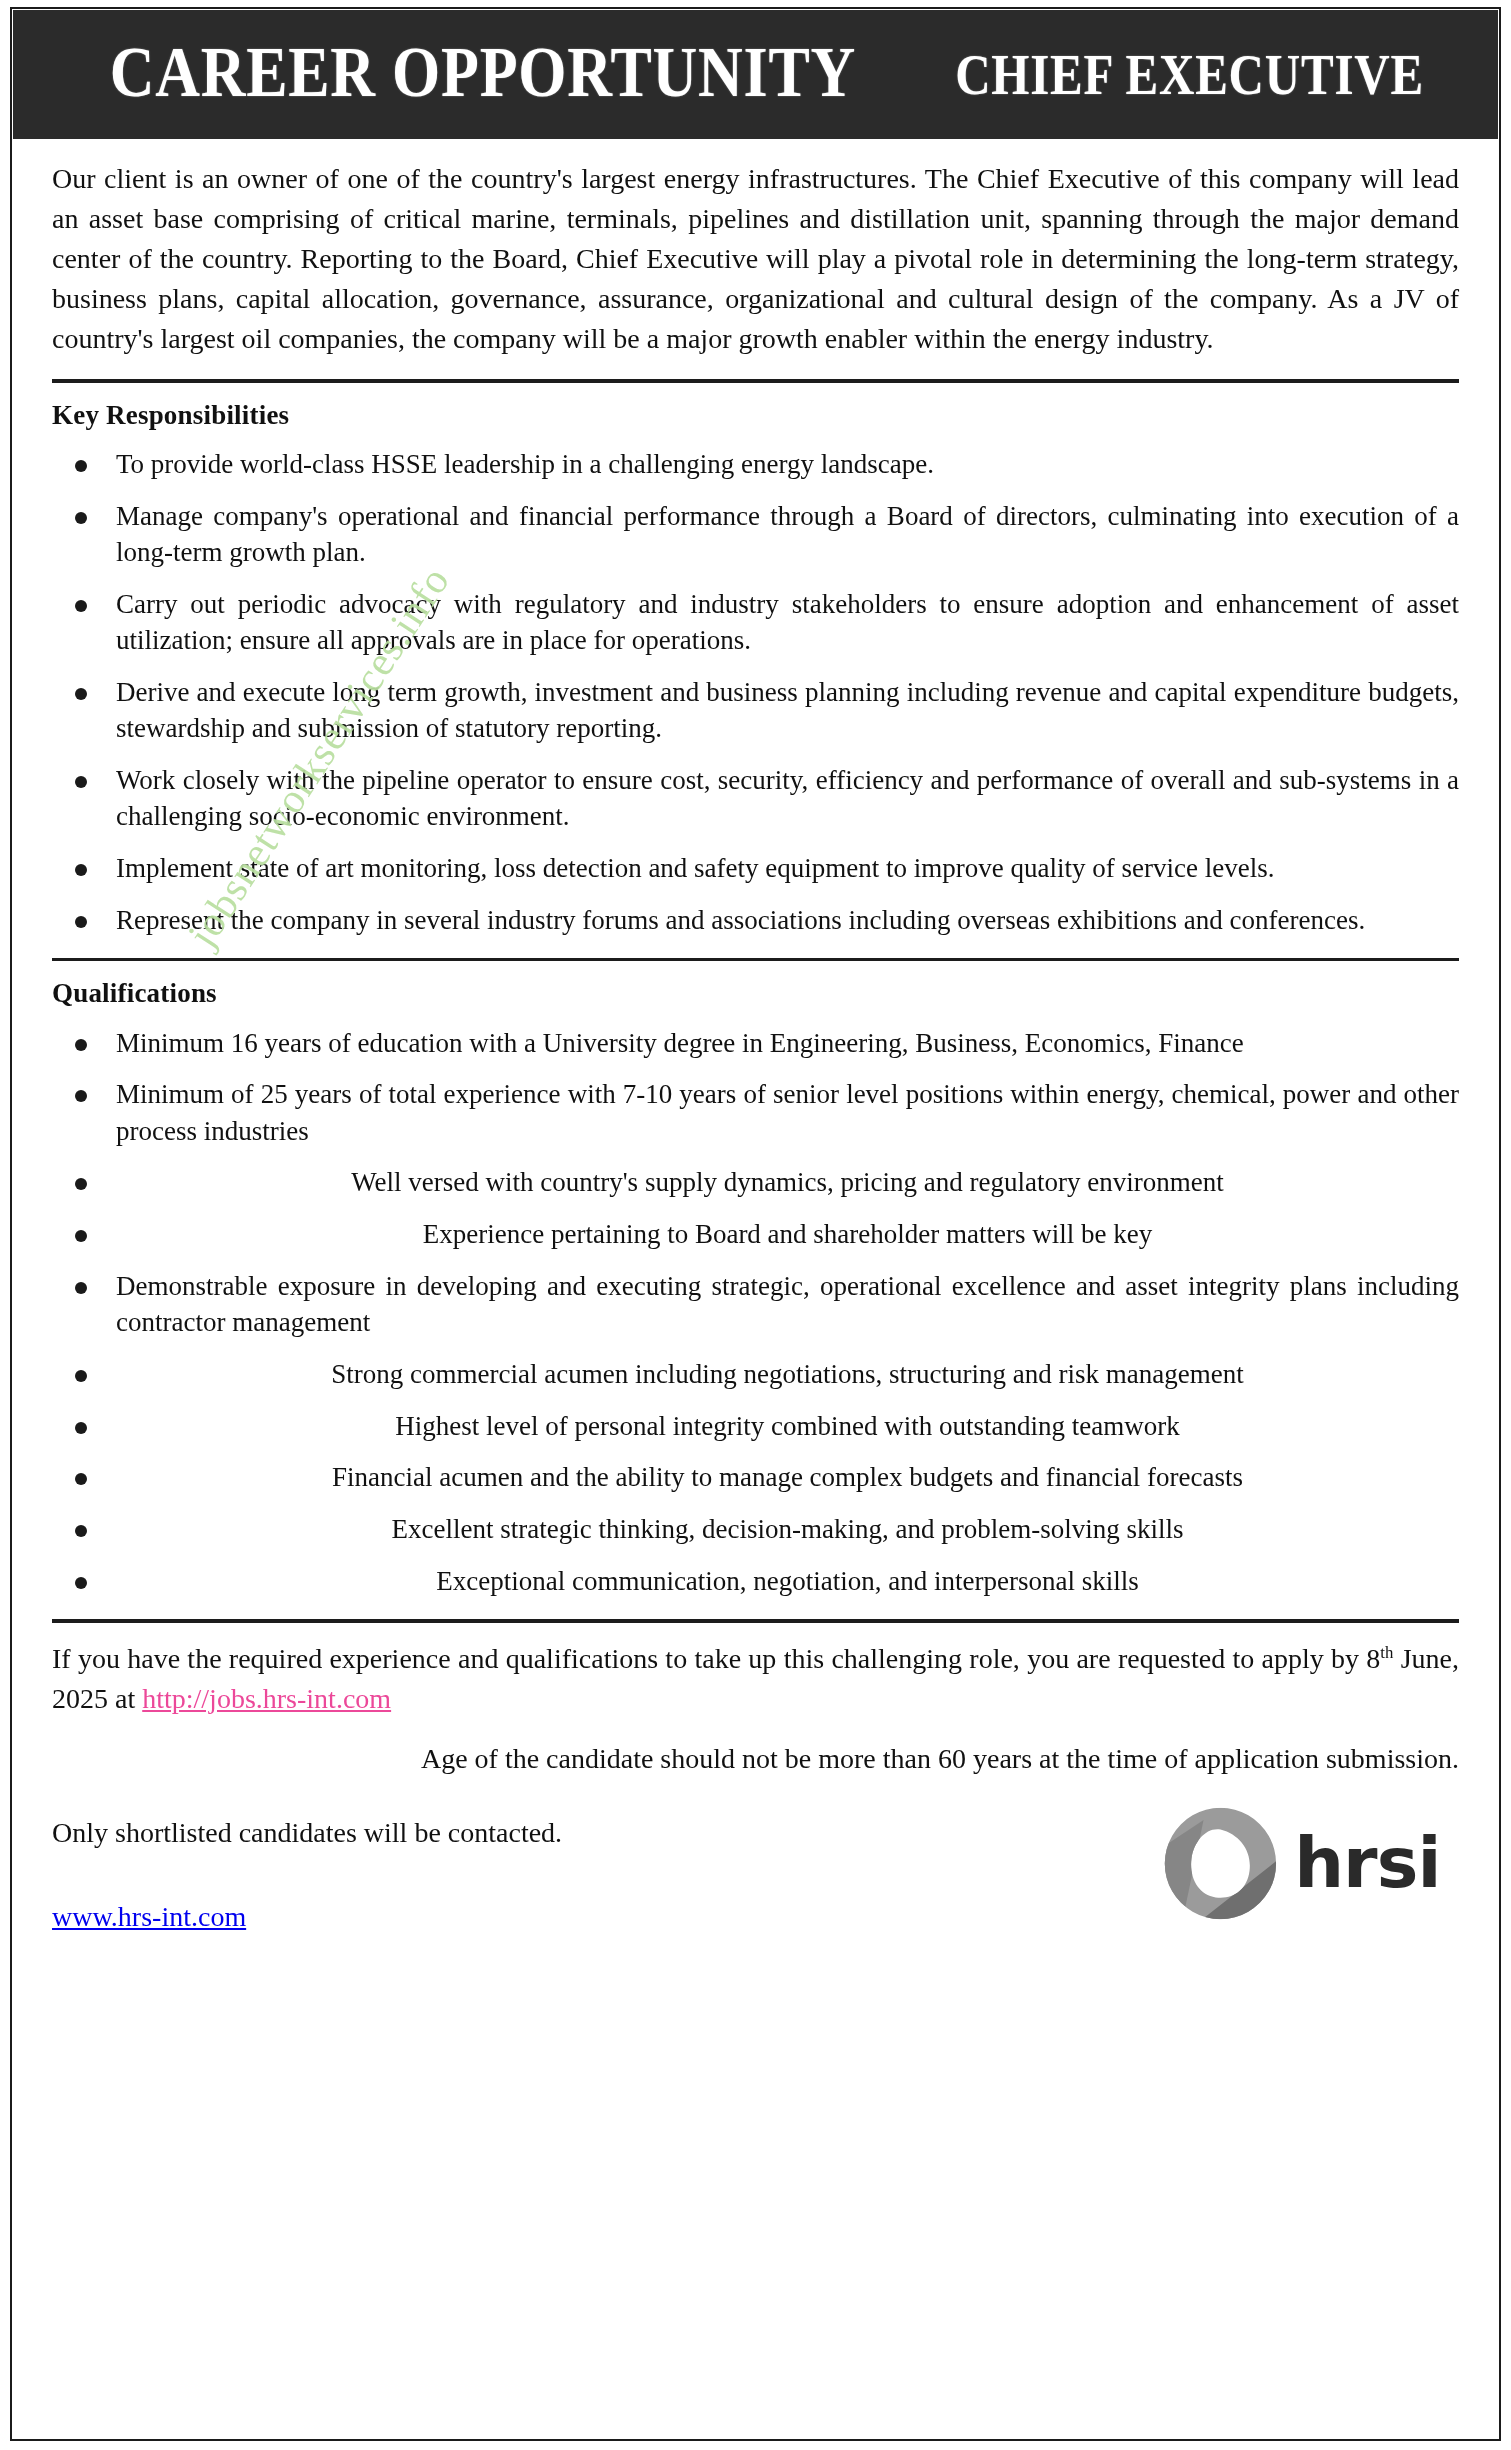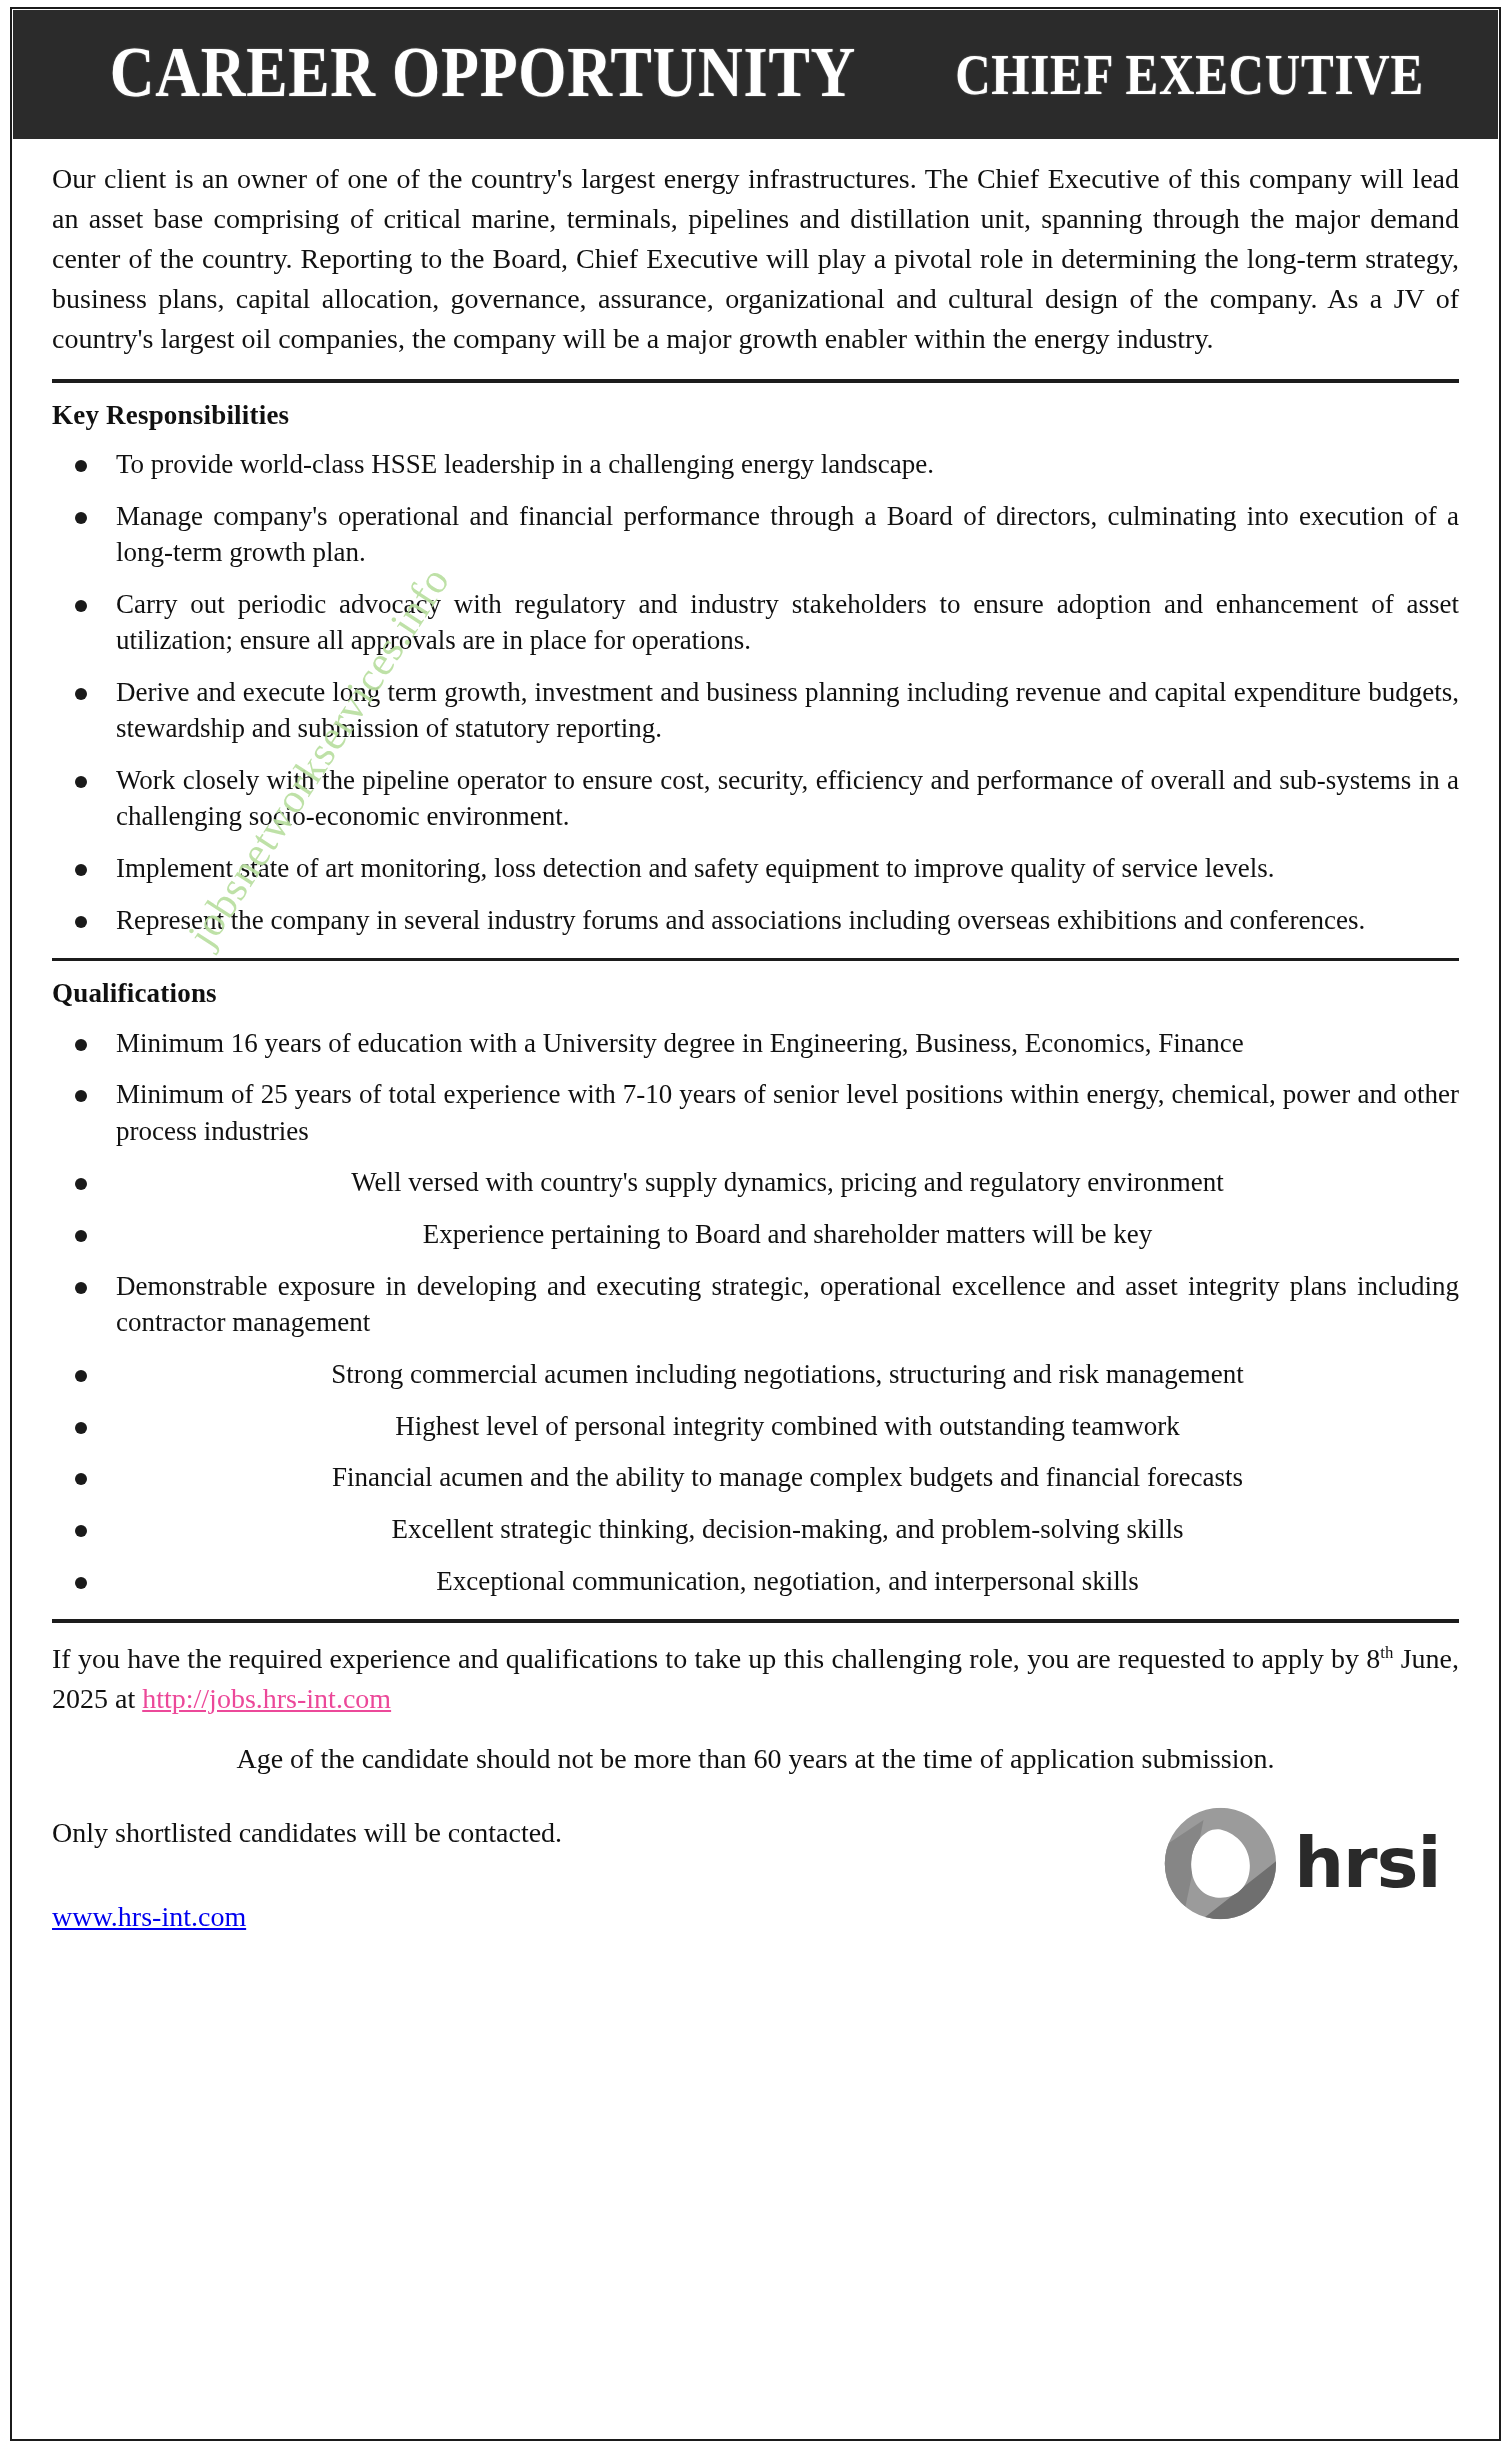--- a/index.html
+++ b/index.html
@@ -145,21 +145,21 @@
     margin-top: 3.7px;
   }
   .foot-para {
     margin: 0 0 0 0;
     font-size: 28px;
     line-height: 1.42;
     text-align: justify;
     text-justify: inter-word;
   }
   .foot-para.plain {
-    text-align: center;
+    text-align: right;
   }
   .foot-para + .foot-para { margin-top: 20px; }
 
   .lnk {
     text-decoration: underline;
     color: #ec4899;
   }
   sup {
     font-size: .6em;
     vertical-align: super;

